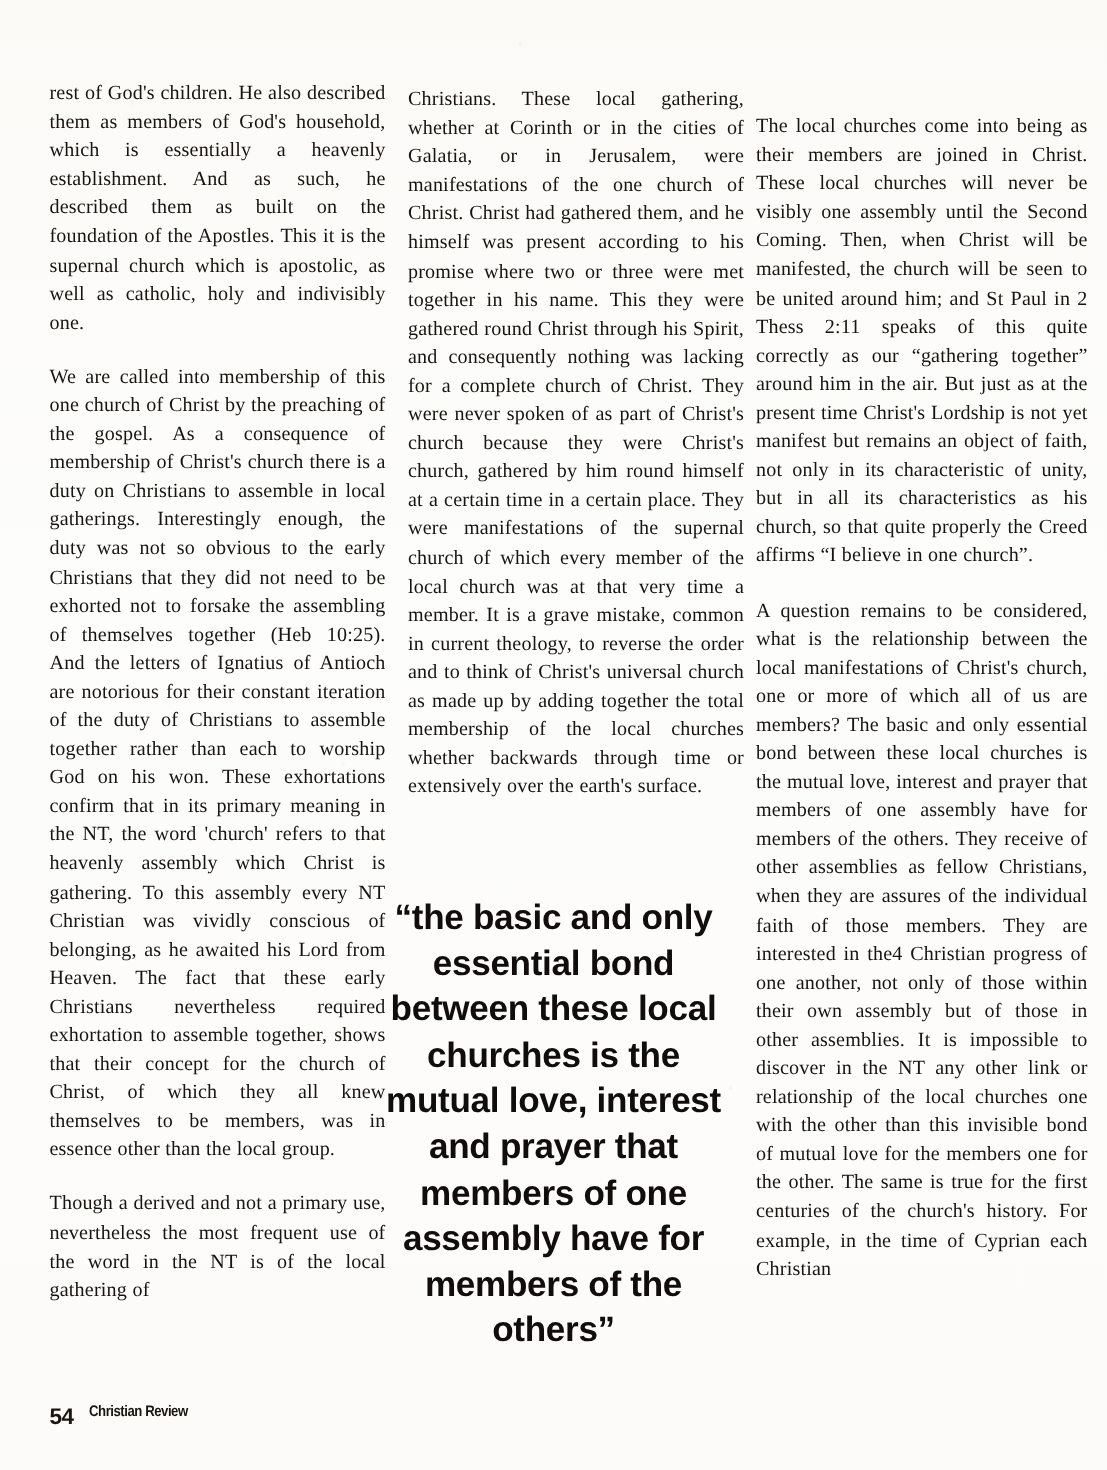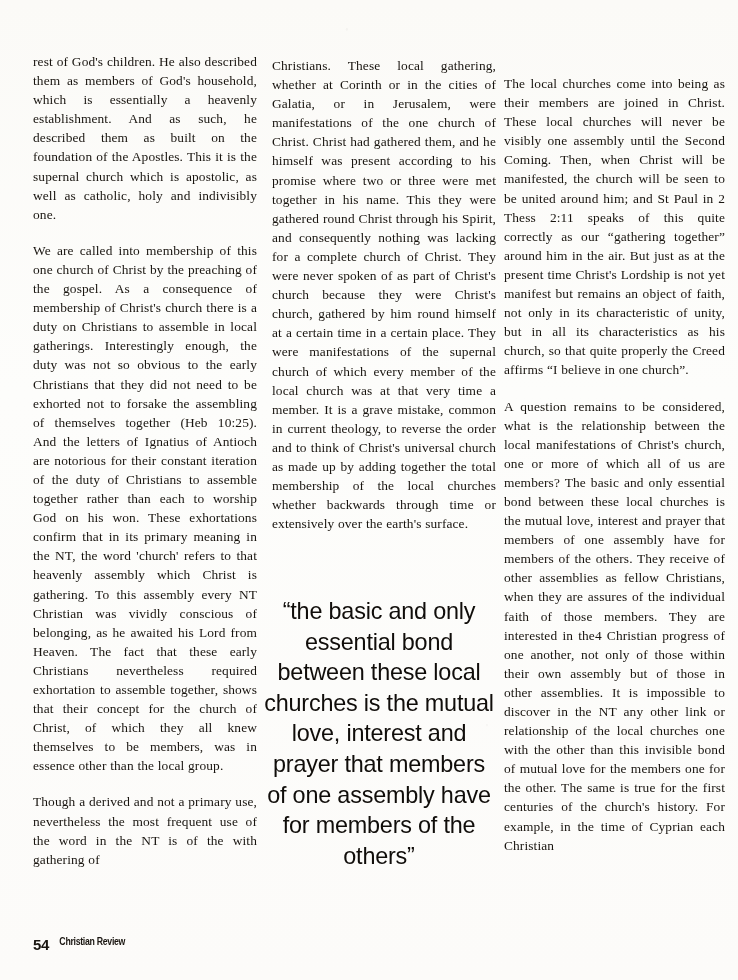--- a/index.html
+++ b/index.html
@@ -56,26 +56,26 @@
   }
   .col p:last-child { margin-bottom: 0; }
 
   #col-one   { left: 33px;  top: 40px; width: 224px; margin-top: 12px; }
   #col-two   { left: 272px; top: 56px; width: 224px; }
   #col-three { left: 504px; top: 74px; width: 221px; font-family: Liberation Serif, serif; }
 
   
   #pull-quote {
     position: absolute;
-    left: 262px;
+    left: 252px;
     top: 596px;
     width: 234px;
     text-align: center;
     font-family: "Liberation Sans", "DejaVu Sans", sans-serif;
-    font-weight: 400;
+    font-weight: 700;
     font-size: 23.4px;
     line-height: 30.6px;
     letter-spacing: -0.2px;
     color: #100d0a;
   }
 
   
   #footer {
     position: absolute;
     left: 33px;
@@ -103,21 +103,21 @@
 </head>
 <body>
 
 <div class="paper-grain"></div>
 
 <div class="page">
 
   <div class="col" id="col-one">
     <p>rest of God's children.  He also described them as members of God's household, which is essentially a heavenly establishment.  And as such, he described them as built on the foundation of the Apostles.  This it is the supernal church which is apostolic, as well as catholic, holy and indivisibly one.</p>
     <p>We are called into membership of this one church of Christ by the preaching of the gospel.  As a consequence of membership of Christ's church there is a duty on Christians to assemble in local gatherings.  Interestingly enough, the duty was not so obvious to the early Christians that they did not need to be exhorted not to forsake the assembling of themselves together (Heb 10:25).  And the letters of Ignatius of Antioch are notorious for their constant iteration of the duty of Christians to assemble together rather than each to worship God on his won.  These exhortations confirm that in its primary meaning in the NT, the word 'church' refers to that heavenly assembly which Christ is gathering.  To this assembly every NT Christian was vividly conscious of belonging, as he awaited his Lord from Heaven.  The fact that these early Christians nevertheless required exhortation to assemble together, shows that their concept for the church of Christ, of which they all knew themselves to be members, was in essence other than the local group.</p>
-    <p>Though a derived and not a primary use, nevertheless the most frequent use of the word in the NT is of the with gathering of</p>
+    <p>Though a derived and not a primary use, nevertheless the most frequent use of the word in the NT is of the local gathering of</p>
   </div>
 
   <div class="col" id="col-two">
     <p>Christians.  These local gathering, whether at Corinth or in the cities of Galatia, or in Jerusalem, were manifestations of the one church of Christ.  Christ had gathered them, and he himself was present according to his promise where two or three were met together in his name.  This they were gathered round Christ through his Spirit, and consequently nothing was lacking for a complete church of Christ.  They were never spoken of as part of Christ's church because they were Christ's church, gathered by him round himself at a certain time in a certain place.  They were manifestations of the supernal church of which every member of the local church was at that very time a member.  It is a grave mistake, common in current theology, to reverse the order and to think of Christ's universal church as made up by adding together the total membership of the local churches whether backwards through time or extensively over the earth's surface.</p>
   </div>
 
   <div id="pull-quote">“the basic and only essential bond between these local churches is the mutual love, interest and prayer that members of one assembly have for members of the others”</div>
 
   <div class="col" id="col-three">
     <p>The local churches come into being as their members are joined in Christ.  These local churches will never be visibly one assembly until the Second Coming.  Then, when Christ will be manifested, the church will be seen to be united around him; and St Paul in 2 Thess 2:11 speaks of this quite correctly as our “gathering together” around him in the air.  But just as at the present time Christ's Lordship is not yet manifest but remains an object of faith, not only in its characteristic of unity, but in all its characteristics as his church, so that quite properly the Creed affirms “I believe in one church”.</p>

